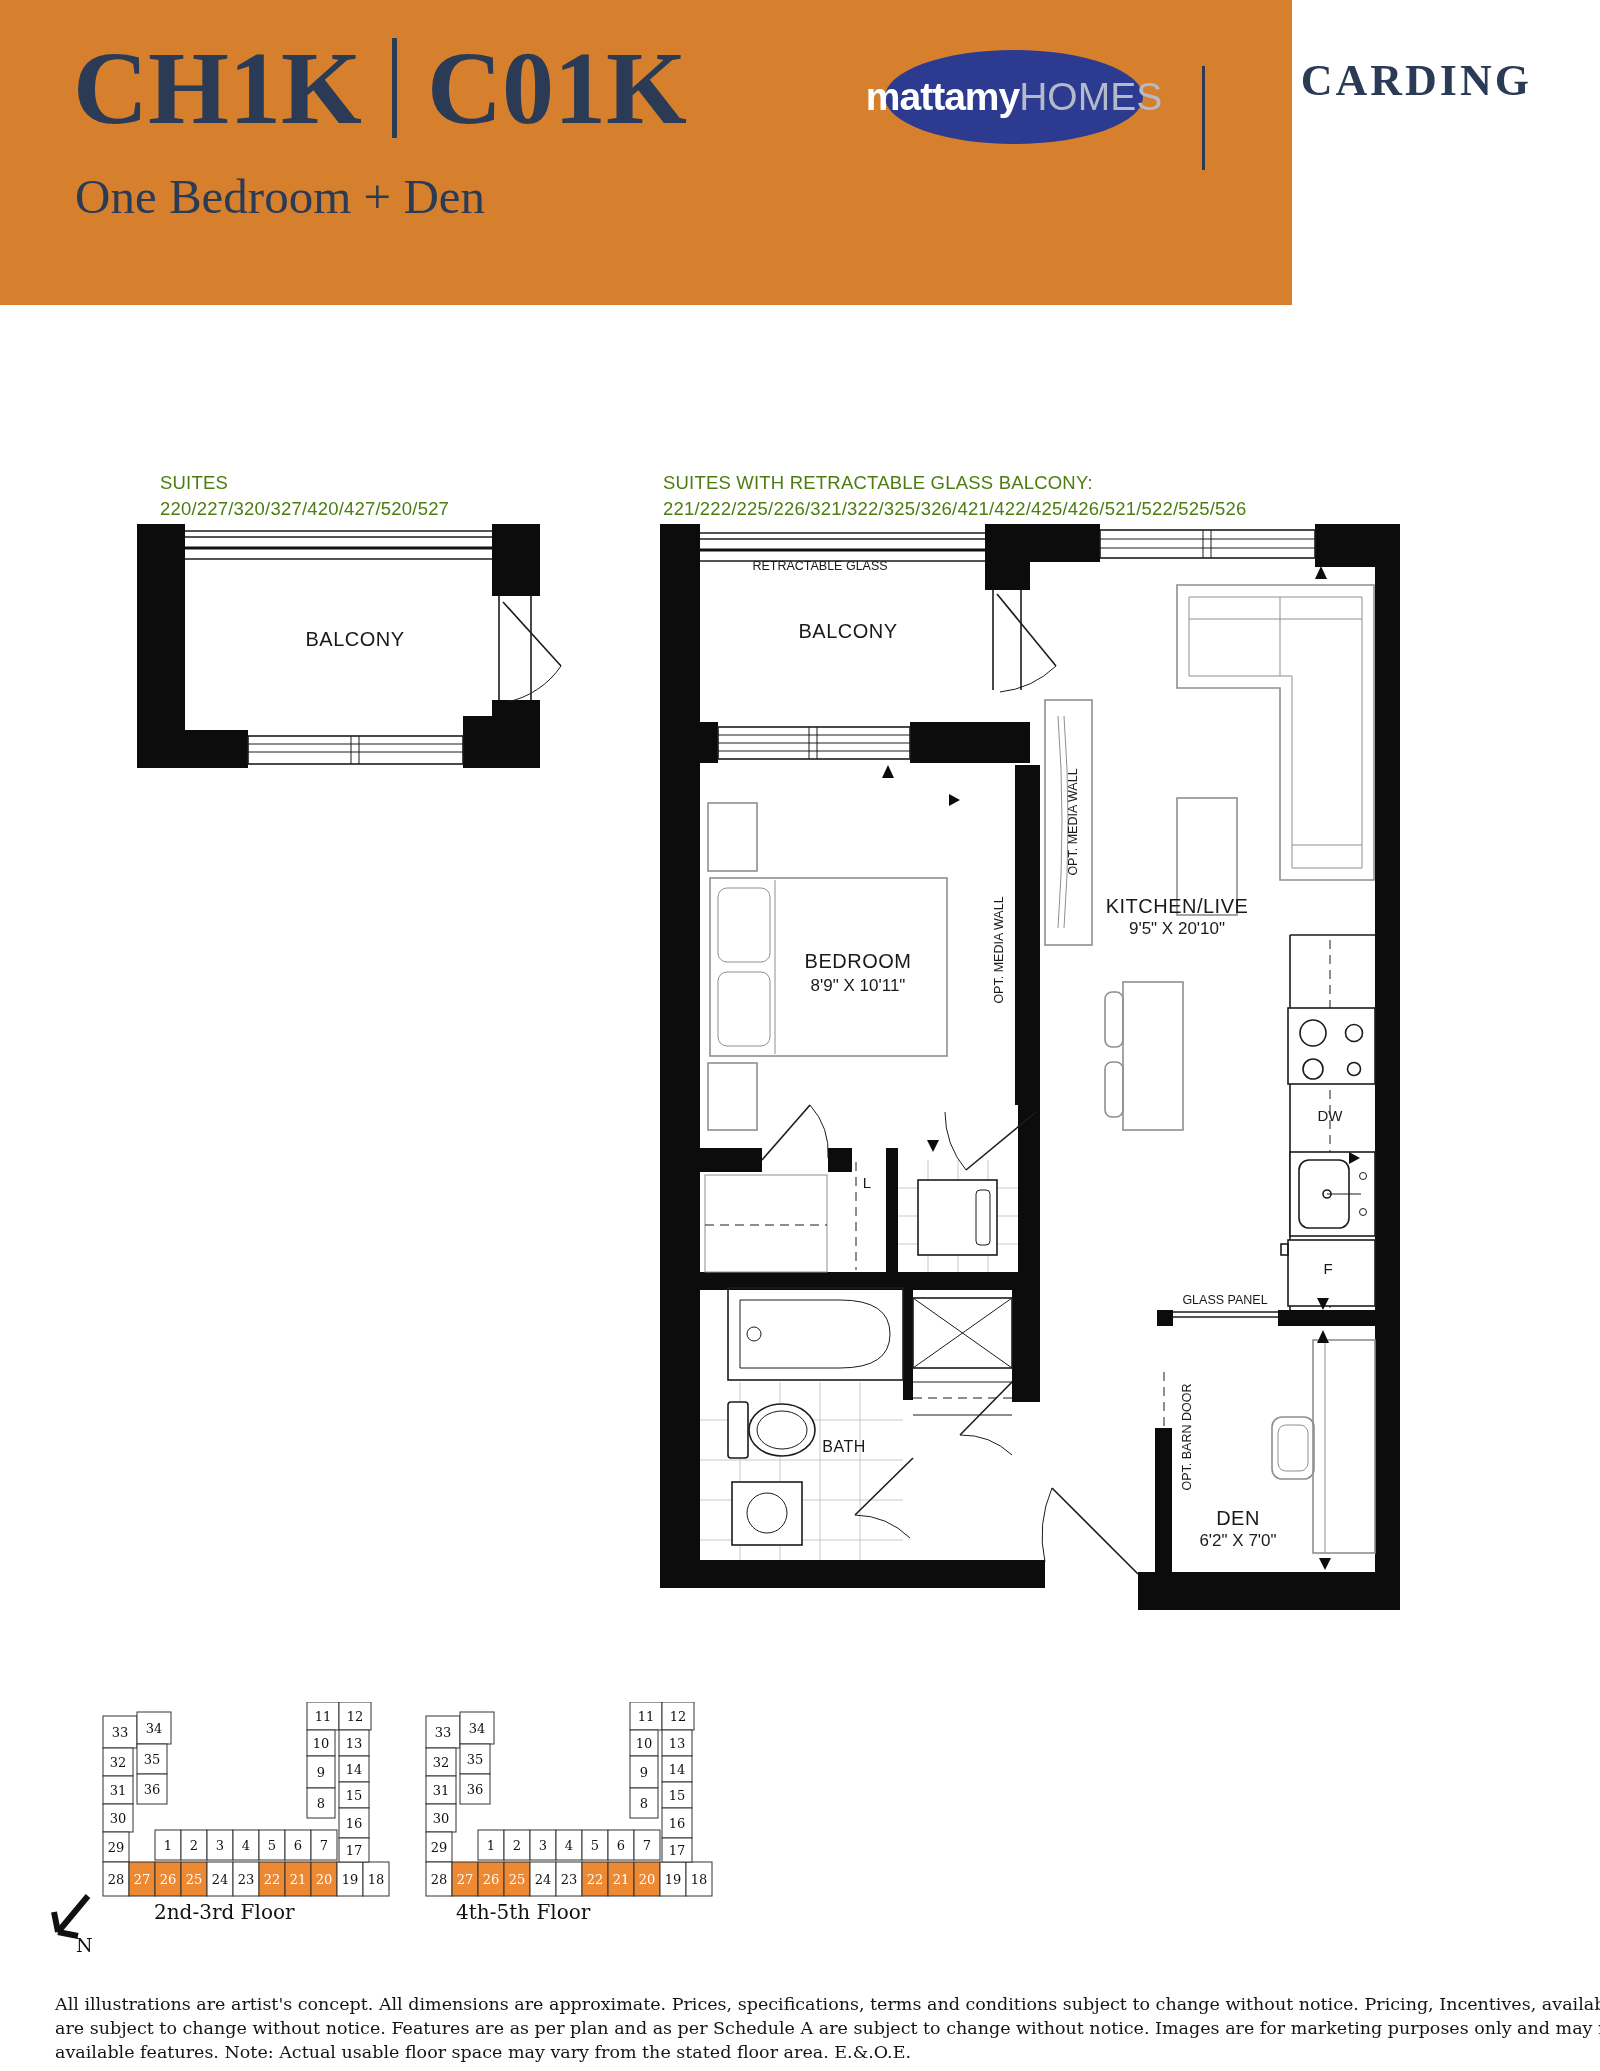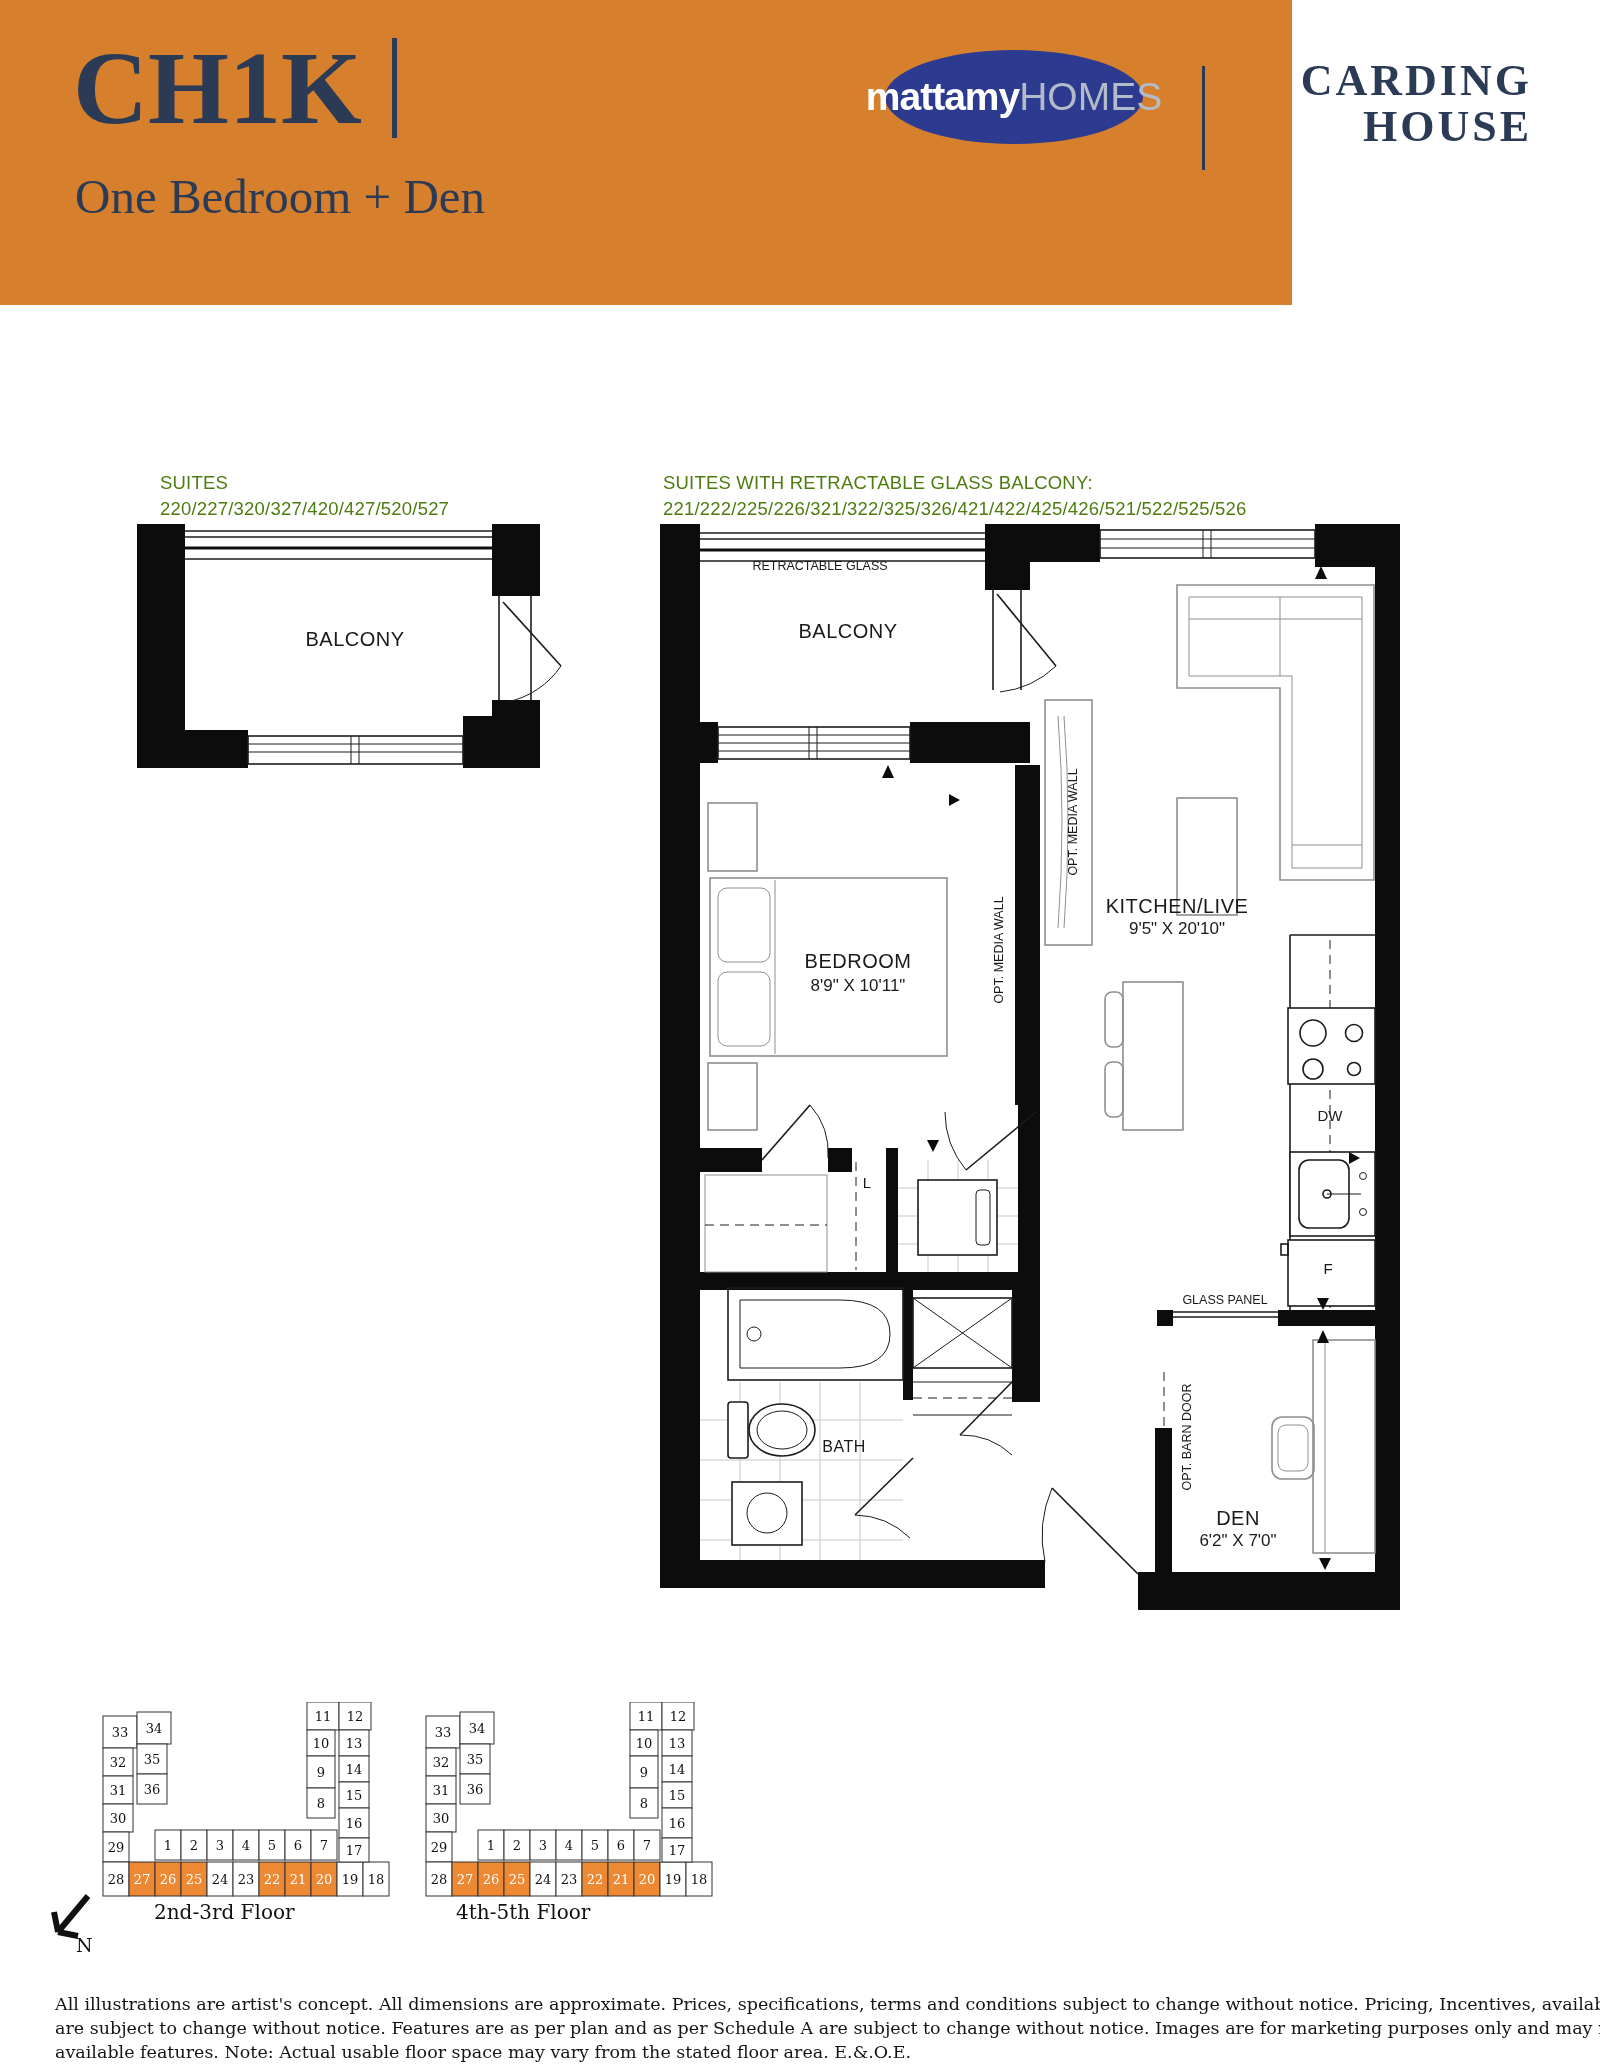--- a/index.html
+++ b/index.html
@@ -49,30 +49,30 @@
 </style>
 </head>
 <body>
 
 <div class="page">
 
   <header class="band">
     <div class="codes">
       <span>CH1K</span>
       <span class="code-div"></span>
+      <span>C01K</span>
     </div>
     <div class="unit-type">One Bedroom + Den</div>
     <div class="logo">
       <span class="logo-bold">mattamy</span>
         <span class="logo-light">HOMES</span>
     </div>
     <div class="vline"></div>
     <div class="project">
       <div>CARDING</div>
-      <div>HOUSE</div>
     </div>
   </header>
 
   <div class="suite-label" style="left:160px;top:470px;">
     <div>SUITES</div>
     <div>220/227/320/327/420/427/520/527</div>
   </div>
   <div class="suite-label" style="left:663px;top:470px;">
     <div>SUITES WITH RETRACTABLE GLASS BALCONY:</div>
     <div>221/222/225/226/321/322/325/326/421/422/425/426/521/522/525/526</div>

